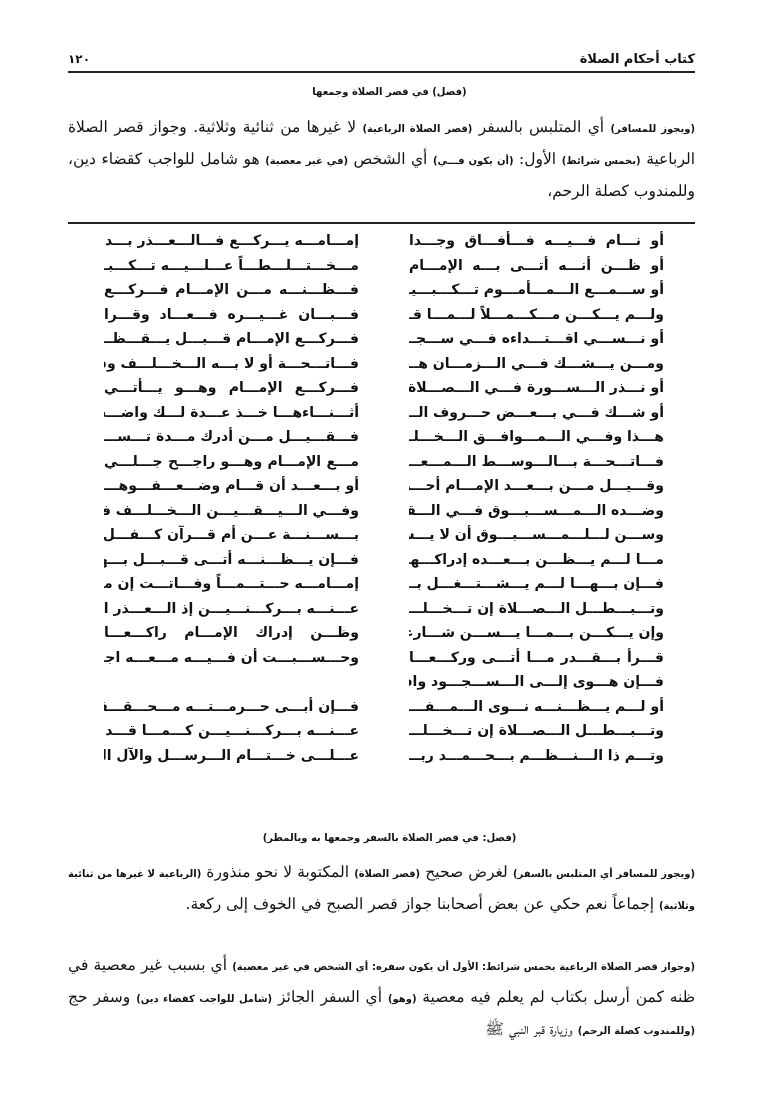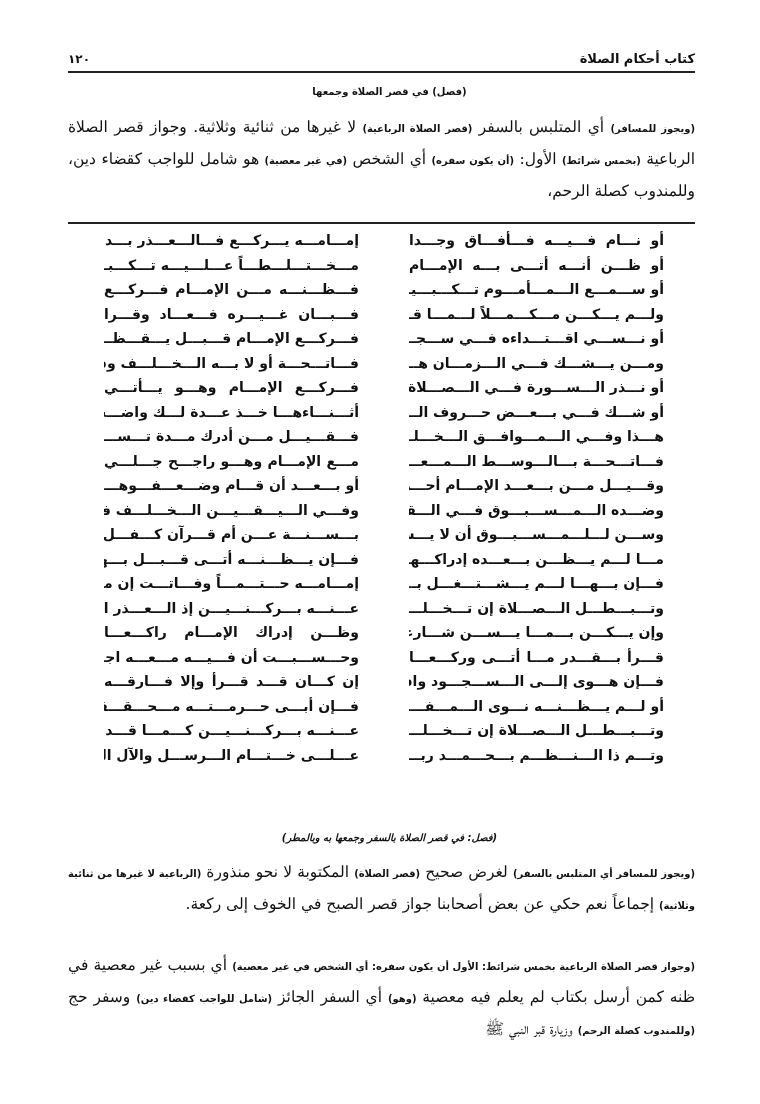--- a/index.html
+++ b/index.html
@@ -56,21 +56,21 @@
     .section-heading {
       position: absolute;
       left: 16px;
       right: 0;
       text-align: center;
       font-family: "DejaVu Sans", sans-serif;
       font-weight: bold;
       font-size: 10px;
     }
     .heading-1 { top: 86px; }
-    .heading-2 { top: 832px; font-style: italic; }
+    .heading-2 { top: 832px; }
     .prose {
       position: absolute;
       left: 0;
       right: 0;
       text-align: justify;
       text-align-last: right;
       font-size: 15.5px;
       line-height: 31px;
     }
     .prose-1 { top: 112px; }
@@ -118,21 +118,21 @@
 
 <div class="page">
 
   <div class="header">
     <span class="header-title">كتاب أحكام الصلاة</span>
     <span class="page-number">١٢٠</span>
   </div>
   <div class="rule-top"></div>
 
   <div class="section-heading heading-1">(فصل) في قصر الصلاة وجمعها</div>
-  <div class="prose prose-1"><b>(ويجوز للمسافر)</b><span> أي المتلبس بالسفر </span><b>(قصر الصلاة الرباعية)</b><span> لا غيرها من ثنائية وثلاثية. وجواز قصر الصلاة الرباعية </span><b>(بخمس شرائط)</b><span> الأول: </span><b>(أن يكون سفره)</b><span> أي الشخص </span><b>(في غير معصية)</b><span> هو شامل للواجب كقضاء دين، وللمندوب كصلة الرحم،</span></div>
+  <div class="prose prose-1"><b>(ويجوز للمسافر)</b><span> أي المتلبس بالسفر </span><b>(قصر الصلاة الرباعية)</b><span> لا غيرها من ثنائية وثلاثية. وجواز قصر الصلاة الرباعية </span><b>(بخمس شرائط)</b><span> الأول: </span><b>(أن يكون فـــي)</b><span> أي الشخص </span><b>(في غير معصية)</b><span> هو شامل للواجب كقضاء دين، وللمندوب كصلة الرحم،</span></div>
 
   <div class="rule-mid"></div>
 
   <div class="poem">
       <div class="verse">
         <span class="hemistich">أو نـــام فـــيـــه فـــأفـــاق وجـــدا</span>
         <span class="hemistich">إمـــامـــه يـــركـــع فـــالـــعـــذر بـــدا</span>
       </div>
       <div class="verse">
         <span class="hemistich">أو ظـــن أنـــه أتـــى بـــه الإمـــام</span>
@@ -197,21 +197,20 @@
       <div class="verse">
         <span class="hemistich">وإن يـــكـــن بـــمـــا يـــســـن شـــارعـــاً</span>
         <span class="hemistich">وظـــن إدراك الإمـــام راكـــعـــا</span>
       </div>
       <div class="verse">
         <span class="hemistich">قـــرأ بـــقـــدر مـــا أتـــى وركـــعـــا</span>
         <span class="hemistich">وحـــســـبـــت أن فـــيـــه مـــعـــه اجـــتـــمـــعـــا</span>
       </div>
       <div class="verse">
         <span class="hemistich">فـــإن هـــوى إلـــى الـــســـجـــود وافـــقـــه</span>
-        <span class="hemistich">إن كـــان قـــد قـــرأ وإلا فـــارقـــه</span>
       </div>
       <div class="verse">
         <span class="hemistich">أو لـــم يـــظـــنـــه نـــوى الـــمـــفـــارقـــه</span>
         <span class="hemistich">فـــإن أبـــى حـــرمـــتـــه مـــحـــقـــقـــه</span>
       </div>
       <div class="verse">
         <span class="hemistich">وتـــبـــطـــل الـــصـــلاة إن تـــخـــلـــفـــا</span>
         <span class="hemistich">عـــنـــه بـــركـــنـــيـــن كـــمـــا قـــد عـــرفـــا</span>
       </div>
       <div class="verse">

